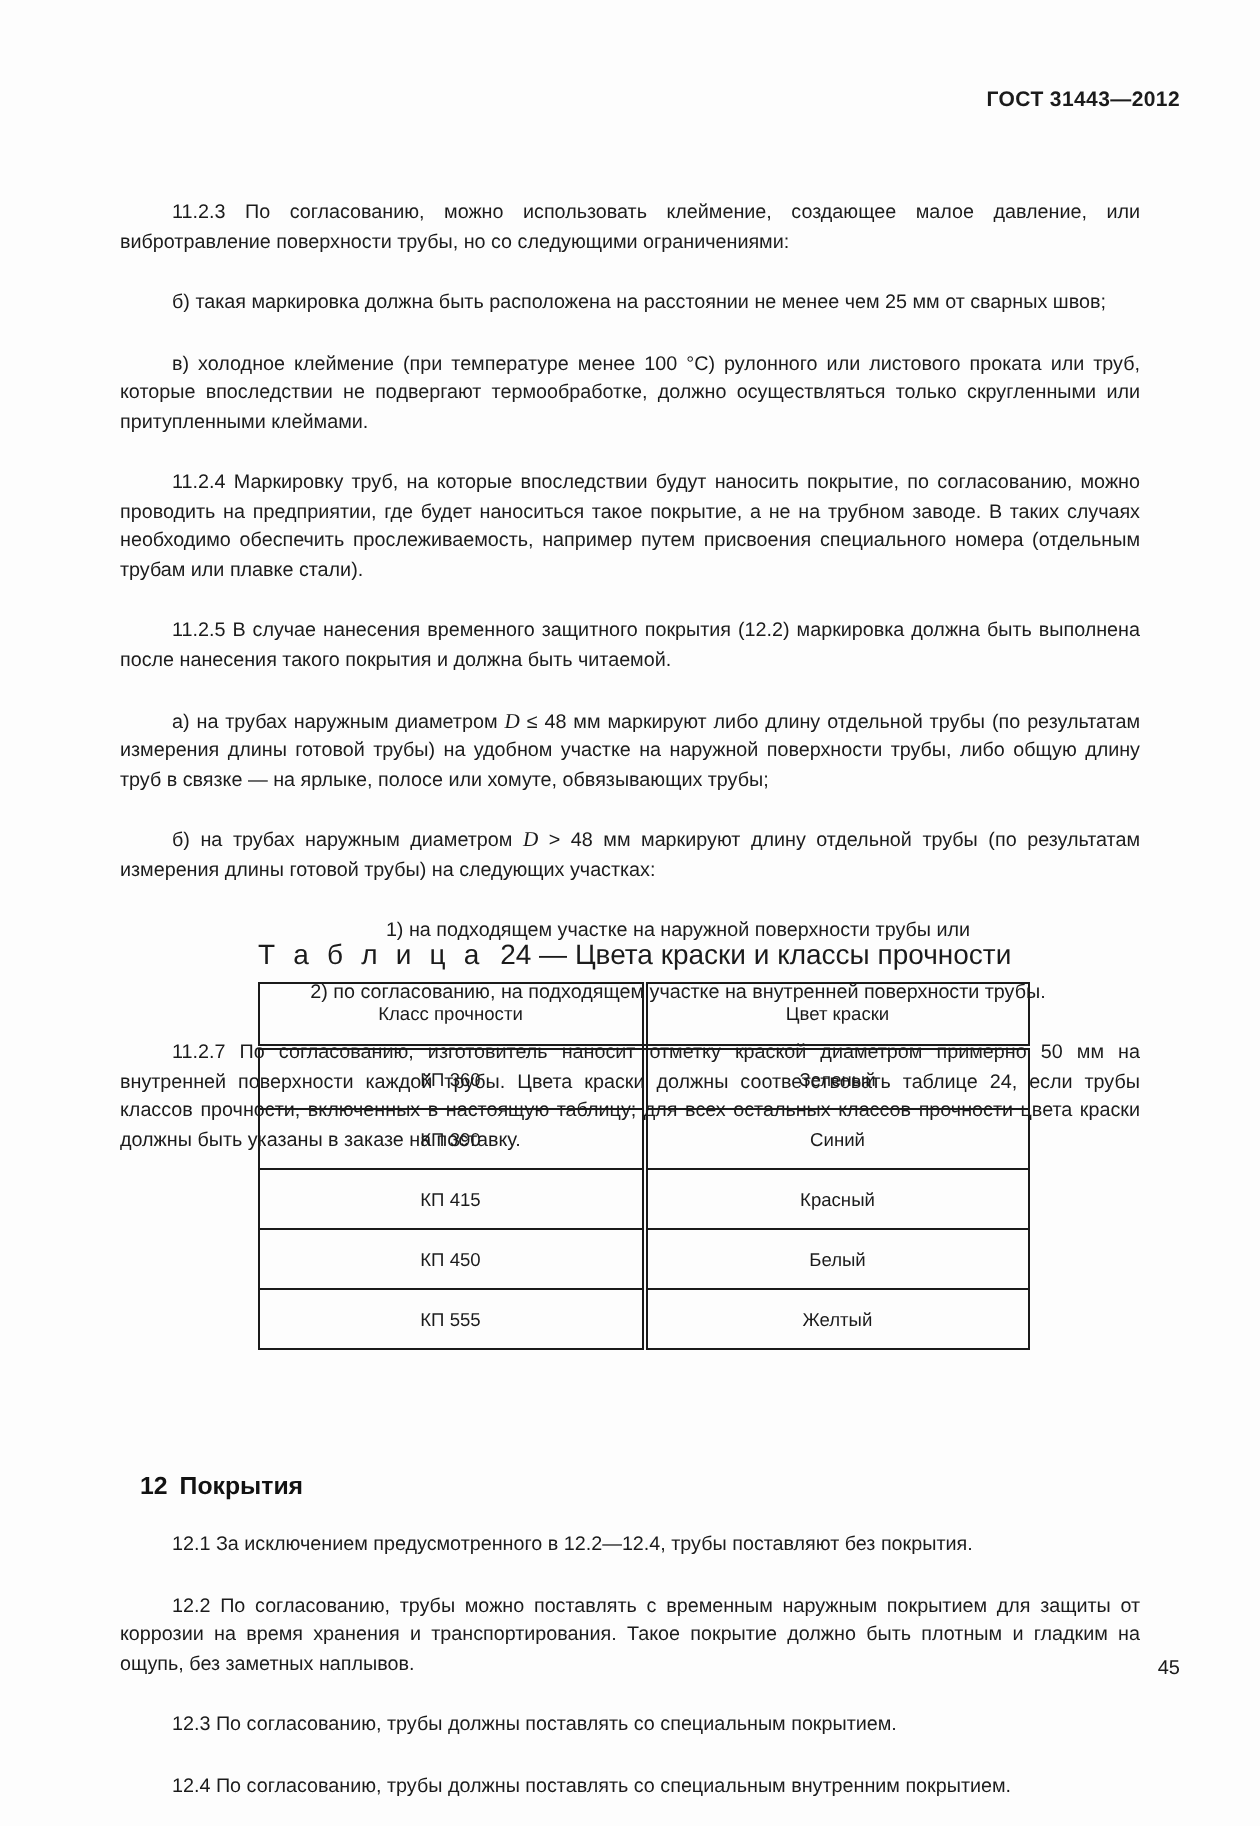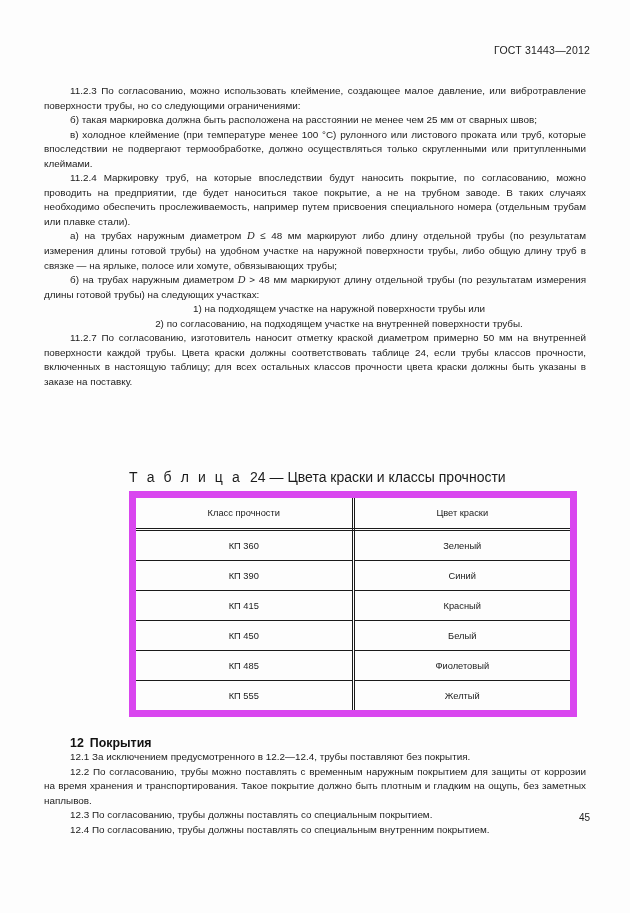--- a/index.html
+++ b/index.html
@@ -24,36 +24,36 @@
     height: 913px;
     background: #fdfdfd;
   }
 
   
   .running-header {
     position: absolute;
     top: 44px;
     right: 40px;
     font-size: 10.5px;
-    font-weight: 400;
+    font-weight: 700;
     letter-spacing: 0.2px;
     color: #1b1b1b;
     white-space: nowrap;
   }
 
   
   .content {
     position: absolute;
     left: 44px;
     top: 84px;
     width: 542px;
   }
 
   p.para {
-    margin: 0;
+    margin: 16px;
     font-size: 9.9px;
     line-height: 14.55px;
     text-align: justify;
     text-justify: inter-word;
     color: #1b1b1b;
     hyphens: manual;
   }
   p.indent {
     text-indent: 26px;
   }
@@ -83,23 +83,23 @@
     color: #1b1b1b;
     margin: 0 0 7px 0;
     white-space: nowrap;
   }
   .table-caption .tword {
     letter-spacing: 2.6px;
   }
 
   table.grid {
     border-collapse: collapse;
-    width: 448px;
+    width: 386px;
     table-layout: fixed;
-    border: 7px solid #d946ef;
+    border: 1px solid #d946ef;
   }
   table.grid col.c1 { width: 50%; }
   table.grid col.c2 { width: 50%; }
 
   table.grid th,
   table.grid td {
     border-left: 1px solid #1b1b1b;
     border-right: 1px solid #1b1b1b;
     border-top: 1px solid #1b1b1b;
     border-bottom: 1px solid #1b1b1b;
@@ -138,38 +138,39 @@
     position: absolute;
     left: 44px;
     top: 750px;
     width: 542px;
   }
 
   
   .folio {
     position: absolute;
     right: 40px;
-    bottom: 90px;
+    bottom: 73px;
     font-size: 10px;
     color: #1b1b1b;
   }
 </style>
 </head>
 <body>
 
 <div class="page">
 
   <div class="running-header">ГОСТ 31443—2012</div>
 
   <div class="content">
 
     <p class="para indent">11.2.3 По согласованию, можно использовать клеймение, создающее малое давление, или вибротравление поверхности трубы, но со следующими ограничениями:</p>
     <p class="para indent">б) такая маркировка должна быть расположена на расстоянии не менее чем 25 мм от сварных швов;</p>
     <p class="para indent">в) холодное клеймение (при температуре менее 100 °С) рулонного или листового проката или труб, которые впоследствии не подвергают термообработке, должно осуществляться только скругленными или притупленными клеймами.</p>
     <p class="para indent">11.2.4 Маркировку труб, на которые впоследствии будут наносить покрытие, по согласованию, можно проводить на предприятии, где будет наноситься такое покрытие, а не на трубном заводе. В таких случаях необходимо обеспечить прослеживаемость, например путем присвоения специального номера (отдельным трубам или плавке стали).</p>
+    <p class="para indent">11.2.5 В случае нанесения временного защитного покрытия (12.2) маркировка должна быть выполнена после нанесения такого покрытия и должна быть читаемой.</p>
 
     <p class="para indent"><span>а) на трубах наружным диаметром </span><em class="sym">D</em><span> ≤ 48 мм маркируют либо длину отдельной трубы (по результатам измерения длины готовой трубы) на удобном участке на наружной поверхности трубы, либо общую длину труб в связке — на ярлыке, полосе или хомуте, обвязывающих трубы;</span></p>
 
     <p class="para indent"><span>б) на трубах наружным диаметром </span><em class="sym">D</em><span> &gt; 48 мм маркируют длину отдельной трубы (по результатам измерения длины готовой трубы) на следующих участках:</span></p>
 
     <p class="para deep1 nojust">1) на подходящем участке на наружной поверхности трубы или</p>
     <p class="para deep1 nojust">2) по согласованию, на подходящем участке на внутренней поверхности трубы.</p>
     <p class="para indent">11.2.7 По согласованию, изготовитель наносит отметку краской диаметром примерно 50 мм на внутренней поверхности каждой трубы. Цвета краски должны соответствовать таблице 24, если трубы классов прочности, включенных в настоящую таблицу; для всех остальных классов прочности цвета краски должны быть указаны в заказе на поставку.</p>
 
   </div>
@@ -199,24 +200,20 @@
         </tr>
         <tr>
           <td>КП 415</td>
           <td>Красный</td>
         </tr>
         <tr>
           <td>КП 450</td>
           <td>Белый</td>
         </tr>
         <tr>
-          <td>КП 485</td>
-          <td>Фиолетовый</td>
-        </tr>
-        <tr>
           <td>КП 555</td>
           <td>Желтый</td>
         </tr>
       </tbody>
     </table>
   </div>
 
   <div class="section-heading"><span class="num">12</span><span>Покрытия</span></div>
 
   <div class="tail">

